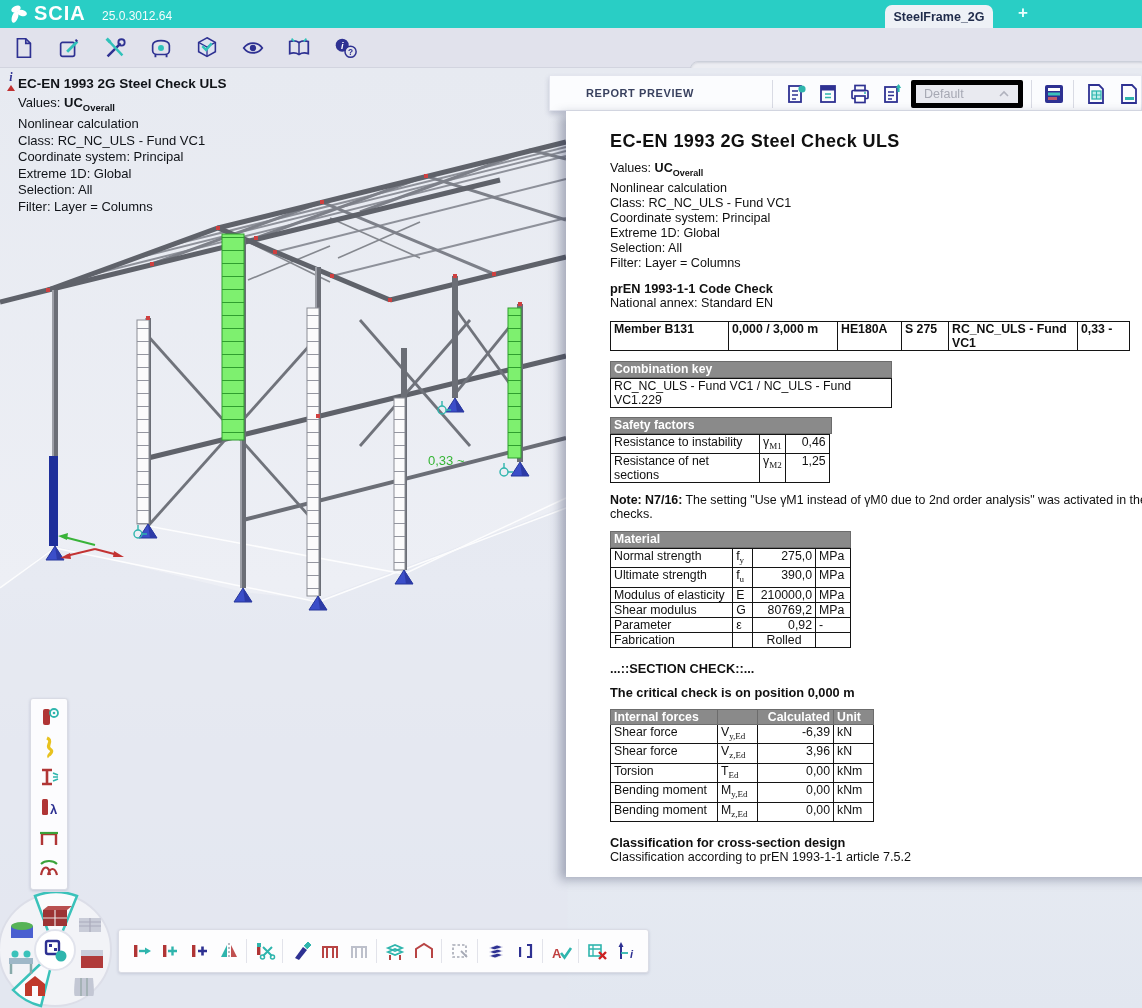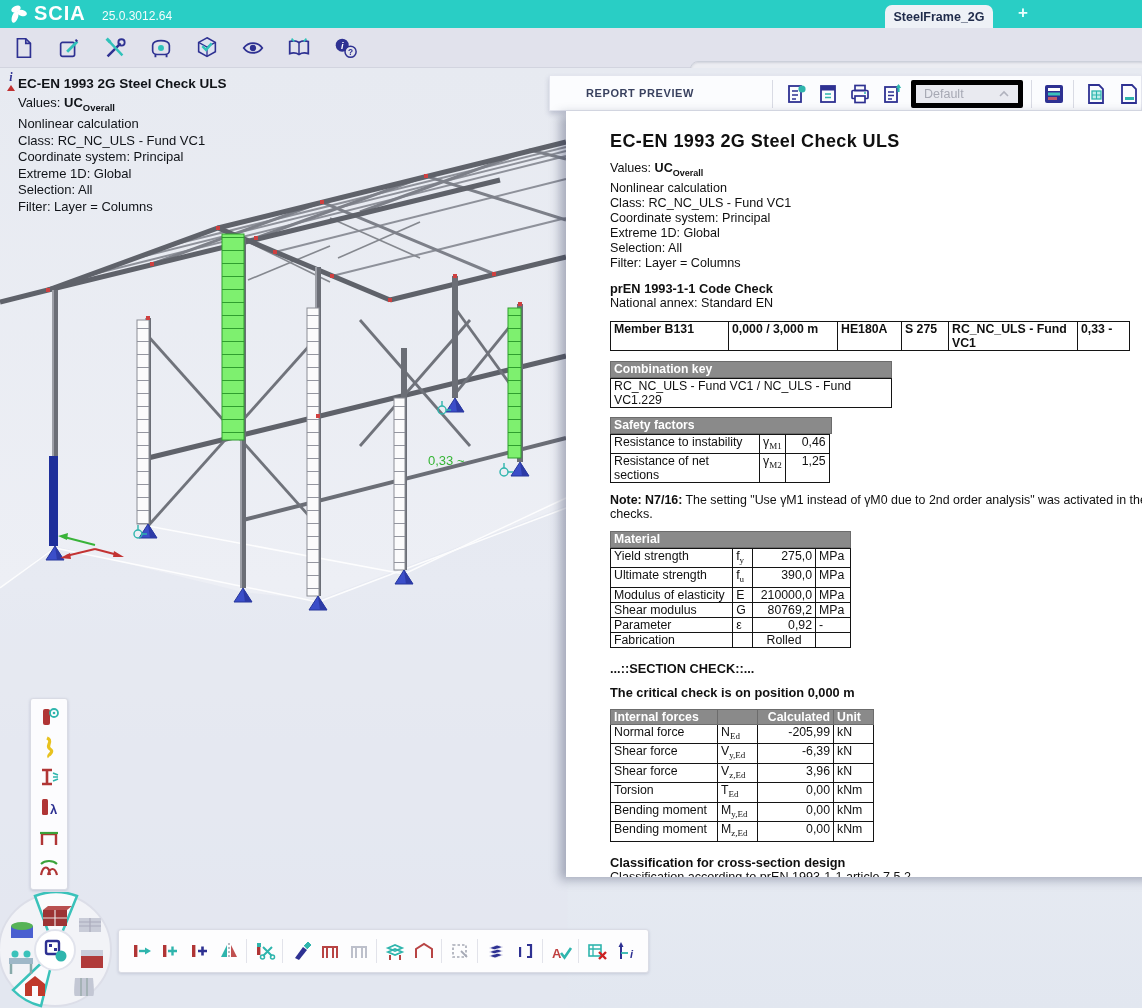--- a/index.html
+++ b/index.html
@@ -650,21 +650,21 @@
       </div>
 
       <div class="note1"><b>Note: N7/16:</b><span> The setting "Use γM1 instead of γM0 due to 2nd order analysis"  was activated in the S</span></div>
       <div class="pg-line">checks.</div>
 
       <div style="margin-top:9px;width:241px">
         <div class="graybar">Material</div>
         <table class="tb">
           <tbody>
               <tr>
-                <td style="width:123px">Yield strength</td>
+                <td style="width:123px">Normal strength</td>
               <td style="width:20px"><span>f</span><span class="sub9">y</span></td>
               <td style="width:63px" class="rt">275,0</td>
               <td style="width:35px">MPa</td>
               </tr>
           <tr>
                 <td>Ultimate strength</td>
               <td><span>f</span><span class="sub9">u</span></td>
               <td class="rt">390,0</td>
               <td>MPa</td>
               </tr>
@@ -700,26 +700,20 @@
       <div class="pg-h" style="margin-top:9px">The critical check is on position 0,000 m</div>
 
       <table class="tb" style="margin-top:9px">
         <tbody>
             <tr>
           <th class="gh" style="width:107px">Internal forces</th>
           <th class="gh" style="width:40px"></th>
           <th class="gh rt" style="width:76px">Calculated</th>
           <th class="gh" style="width:40px">Unit</th>
         </tr>
-        <tr>
-              <td>Normal force</td>
-              <td><span>N</span><span class="sub9">Ed</span></td>
-              <td class="rt">-205,99</td>
-              <td>kN</td>
-            </tr>
         <tr>
               <td>Shear force</td>
               <td><span>V</span><span class="sub9">y,Ed</span></td>
               <td class="rt">-6,39</td>
               <td>kN</td>
             </tr>
         <tr>
               <td>Shear force</td>
               <td><span>V</span><span class="sub9">z,Ed</span></td>
               <td class="rt">3,96</td>

